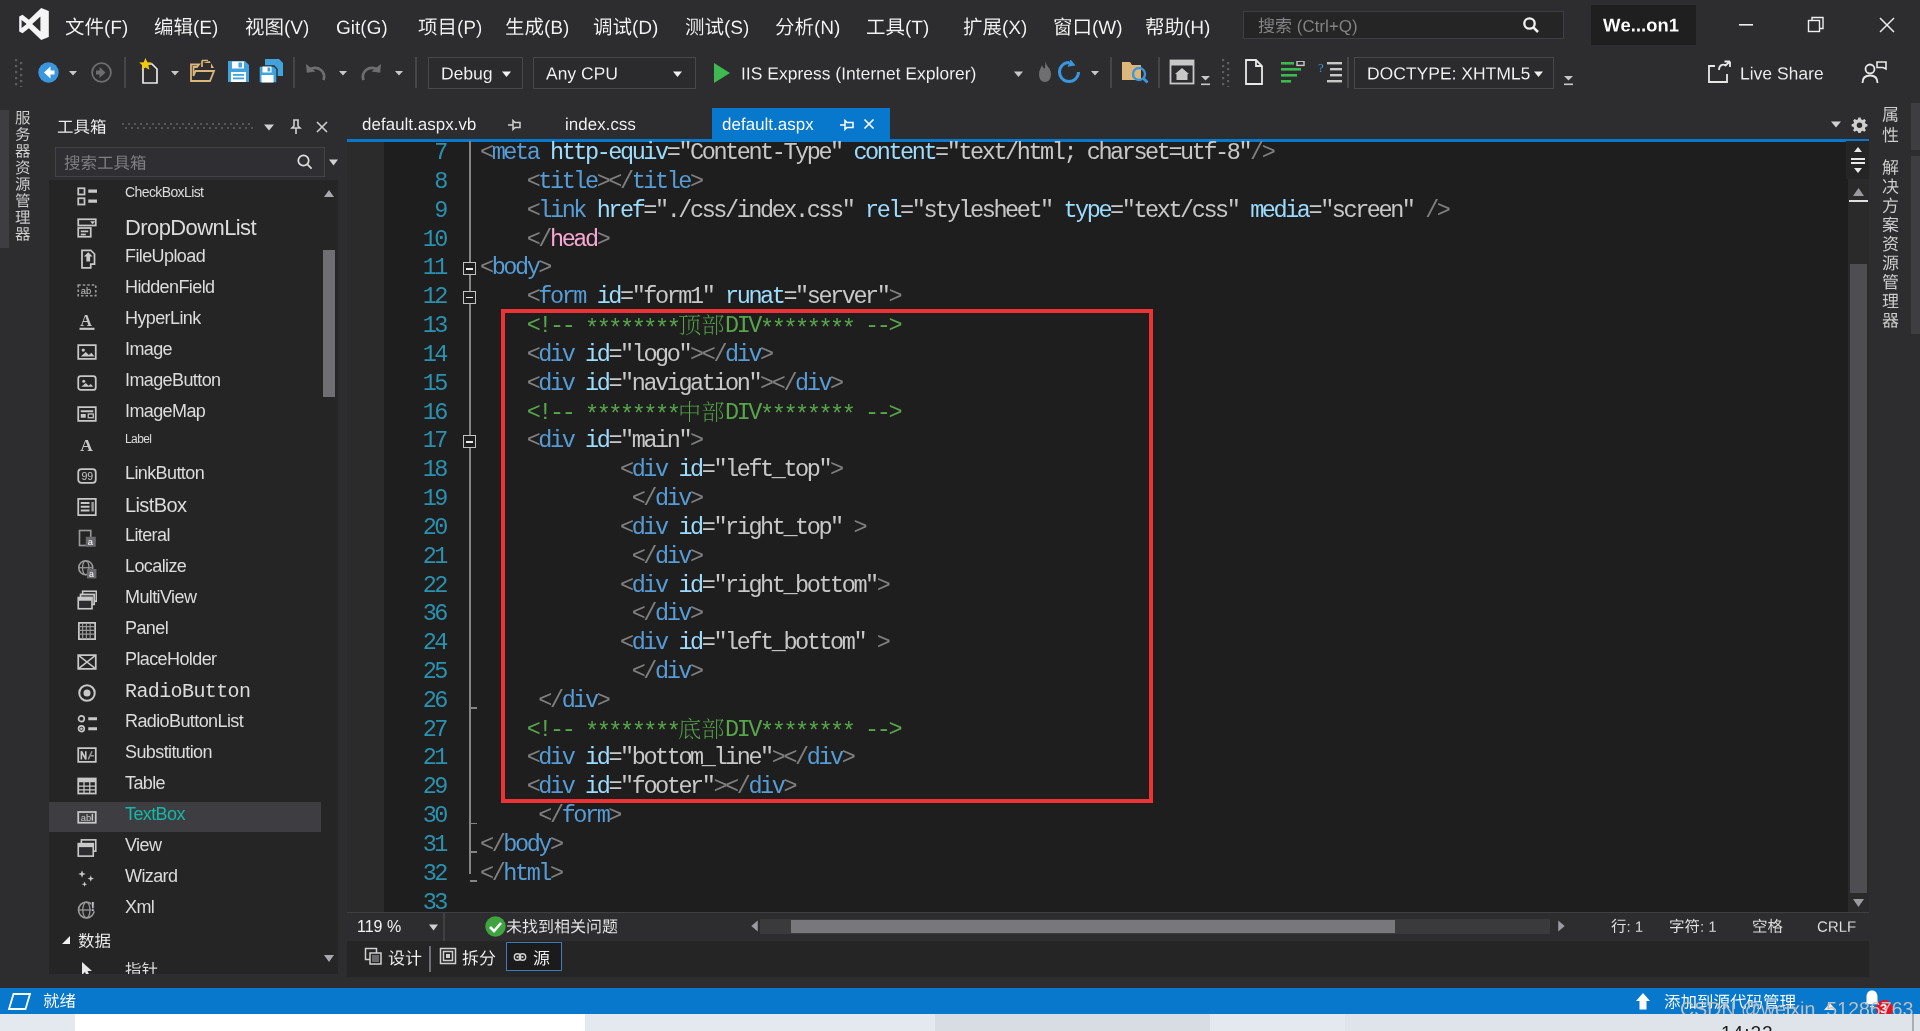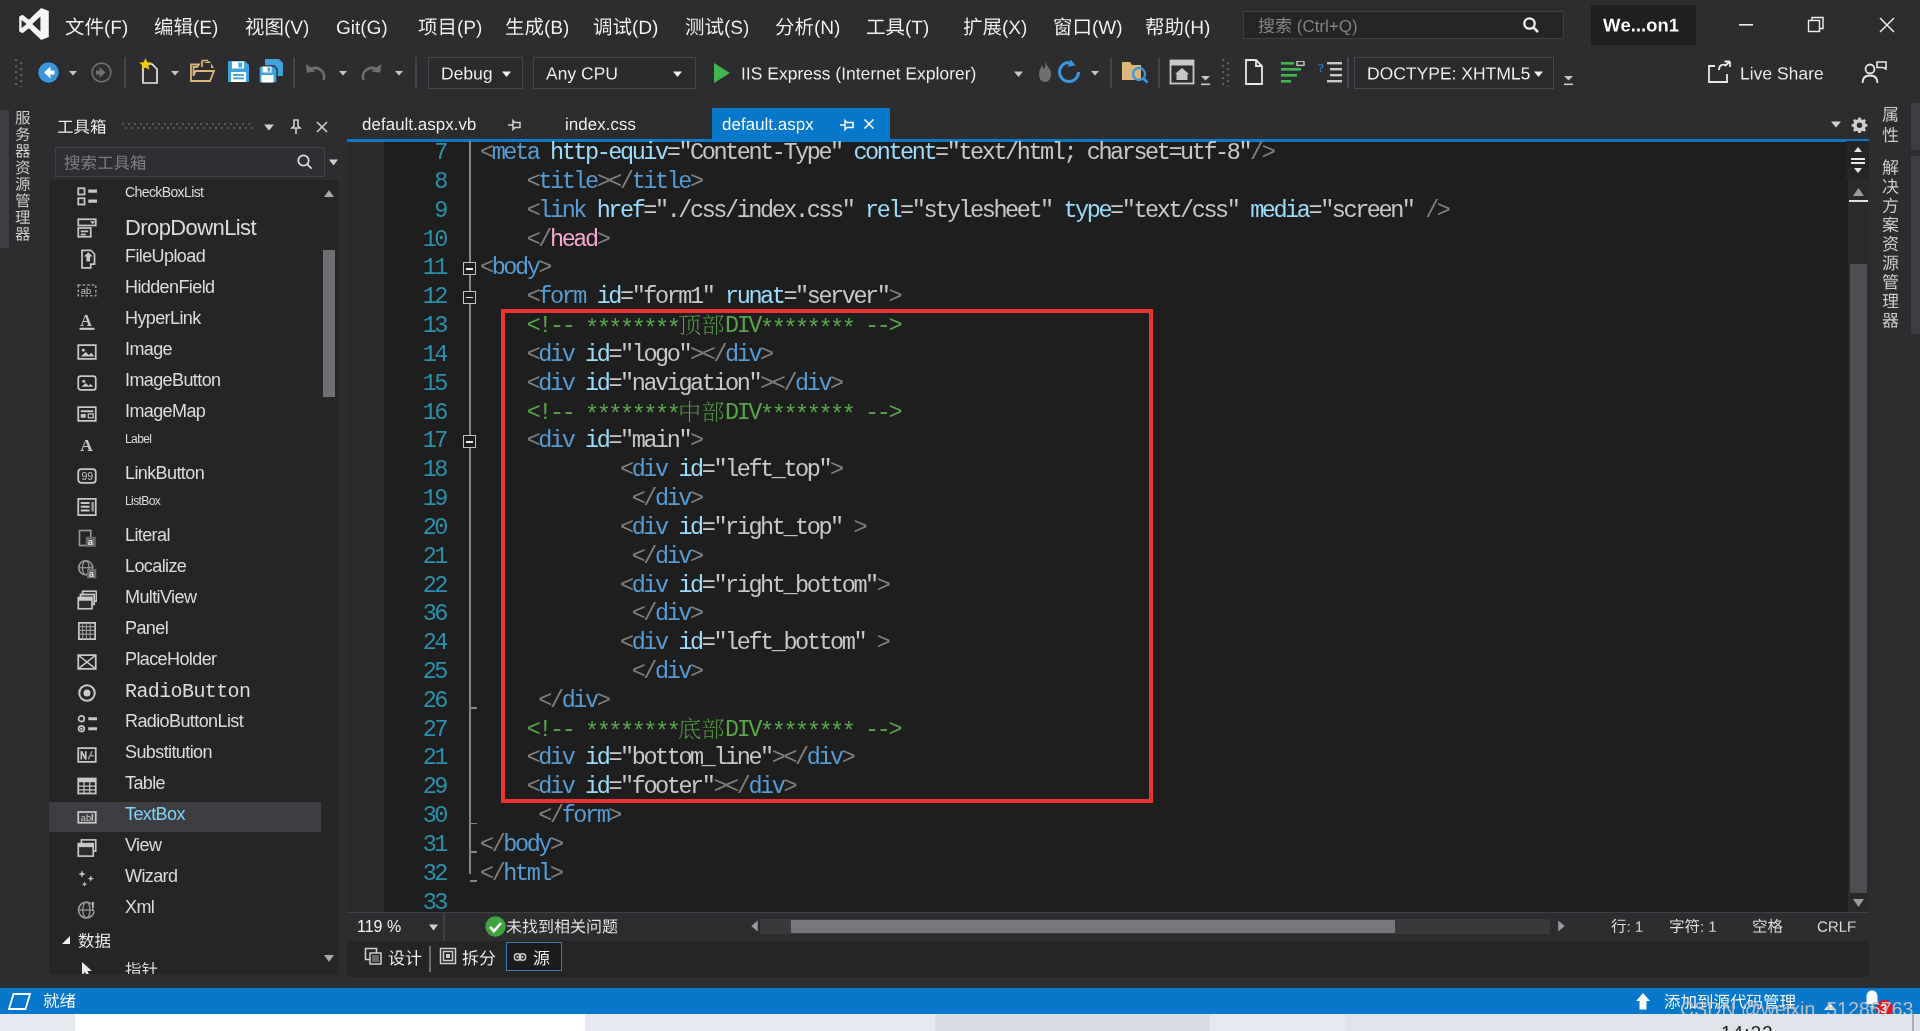--- a/index.html
+++ b/index.html
@@ -377,21 +377,21 @@
     <text x="3.5" y="11.5" font-size="8.5" fill="#c8c8c8" font-family="Liberation Sans">99</text>
   </svg>
 <div class="abs" style="left:125px;top:463px;font-size:18px;letter-spacing:-0.6px;color:#dcdcdc;font-family:'Liberation Sans'">LinkButton</div>
 <svg class="abs" style="left:77px;top:497px" width="20" height="20" viewBox="0 0 16 16">
     <rect x="1" y="1.5" width="14" height="13" fill="none" stroke="#c8c8c8" stroke-width="1.4"></rect>
     <rect x="3" y="4" width="7" height="1.6" fill="#c8c8c8"></rect>
     <rect x="3" y="7" width="7" height="1.6" fill="#c8c8c8"></rect>
     <rect x="3" y="10" width="7" height="1.6" fill="#c8c8c8"></rect>
     <rect x="11.5" y="4" width="2" height="7.6" fill="#9a9a9a"></rect>
   </svg>
-<div class="abs" style="left:125px;top:494px;font-size:12px;letter-spacing:-0.6px;color:#dcdcdc;font-family:'Liberation Sans'">ListBox</div>
+<div class="abs" style="left:125px;top:494px;font-size:20px;letter-spacing:-0.6px;color:#dcdcdc;font-family:'Liberation Sans'">ListBox</div>
 <svg class="abs" style="left:77px;top:528px" width="20" height="20" viewBox="0 0 16 16">
     <rect x="2" y="2" width="9" height="12" fill="none" stroke="#9a9a9a" stroke-width="1.3"></rect>
     <rect x="7" y="7" width="8" height="8" fill="#6a6a6d"></rect>
     <text x="8.6" y="13.8" font-size="7.5" fill="#fff" font-family="Liberation Sans">a</text>
   </svg>
 <div class="abs" style="left:125px;top:525px;font-size:18px;letter-spacing:-0.6px;color:#dcdcdc;font-family:'Liberation Sans'">Literal</div>
 <svg class="abs" style="left:77px;top:559px" width="20" height="20" viewBox="0 0 16 16">
     <circle cx="7" cy="7" r="5.6" fill="none" stroke="#9a9a9a" stroke-width="1.3"></circle>
     <ellipse cx="7" cy="7" rx="2.6" ry="5.6" fill="none" stroke="#9a9a9a" stroke-width="1"></ellipse>
     <line x1="1.6" y1="7" x2="12.4" y2="7" stroke="#9a9a9a" stroke-width="1"></line>
@@ -440,21 +440,21 @@
     <rect x="1" y="2" width="14" height="3" fill="#c8c8c8"></rect>
     <path d="M5.6 2 V14 M10.2 2 V14 M1 8 H15 M1 11 H15" stroke="#c8c8c8" stroke-width="1"></path>
   </svg>
 <div class="abs" style="left:125px;top:773px;font-size:18px;letter-spacing:-0.6px;color:#dcdcdc;font-family:'Liberation Sans'">Table</div>
 <div class="abs" style="left:49px;top:802px;width:272px;height:30px;background:#3e3e42"></div>
 <svg class="abs" style="left:77px;top:807px" width="20" height="20" viewBox="0 0 16 16">
     <rect x="1" y="4" width="14" height="8.6" fill="none" stroke="#c8c8c8" stroke-width="1.4"></rect>
     <text x="3" y="10.8" font-size="7.5" fill="#c8c8c8" font-family="Liberation Sans">ab</text>
     <line x1="12.3" y1="5.5" x2="12.3" y2="11" stroke="#c8c8c8" stroke-width="1.2"></line>
   </svg>
-<div class="abs" style="left:125px;top:804px;font-size:18px;letter-spacing:-0.6px;color:#7dd3fc;font-family:'Liberation Sans'">TextBox</div>
+<div class="abs" style="left:125px;top:804px;font-size:18px;letter-spacing:-0.6px;color:#14b8a6;font-family:'Liberation Sans'">TextBox</div>
 <svg class="abs" style="left:77px;top:838px" width="20" height="20" viewBox="0 0 16 16">
     <rect x="3.5" y="1.5" width="11.5" height="9" fill="none" stroke="#c8c8c8" stroke-width="1.3"></rect>
     <rect x="1" y="4.5" width="12" height="10" fill="#2d2d30" stroke="#c8c8c8" stroke-width="1.3"></rect>
     <rect x="1" y="4.5" width="12" height="2.8" fill="#c8c8c8"></rect>
   </svg>
 <div class="abs" style="left:125px;top:835px;font-size:18px;letter-spacing:-0.6px;color:#dcdcdc;font-family:'Liberation Sans'">View</div>
 <svg class="abs" style="left:77px;top:869px" width="20" height="20" viewBox="0 0 16 16">
     <path d="M4 1 L4.8 3.2 L7 4 L4.8 4.8 L4 7 L3.2 4.8 L1 4 L3.2 3.2 Z" fill="#c8c8c8"></path>
     <path d="M11 5 L11.7 6.9 L13.6 7.6 L11.7 8.3 L11 10.2 L10.3 8.3 L8.4 7.6 L10.3 6.9 Z" fill="#c8c8c8"></path>
     <path d="M6 10 L6.6 11.5 L8.1 12.1 L6.6 12.7 L6 14.2 L5.4 12.7 L3.9 12.1 L5.4 11.5 Z" fill="#c8c8c8"></path>

